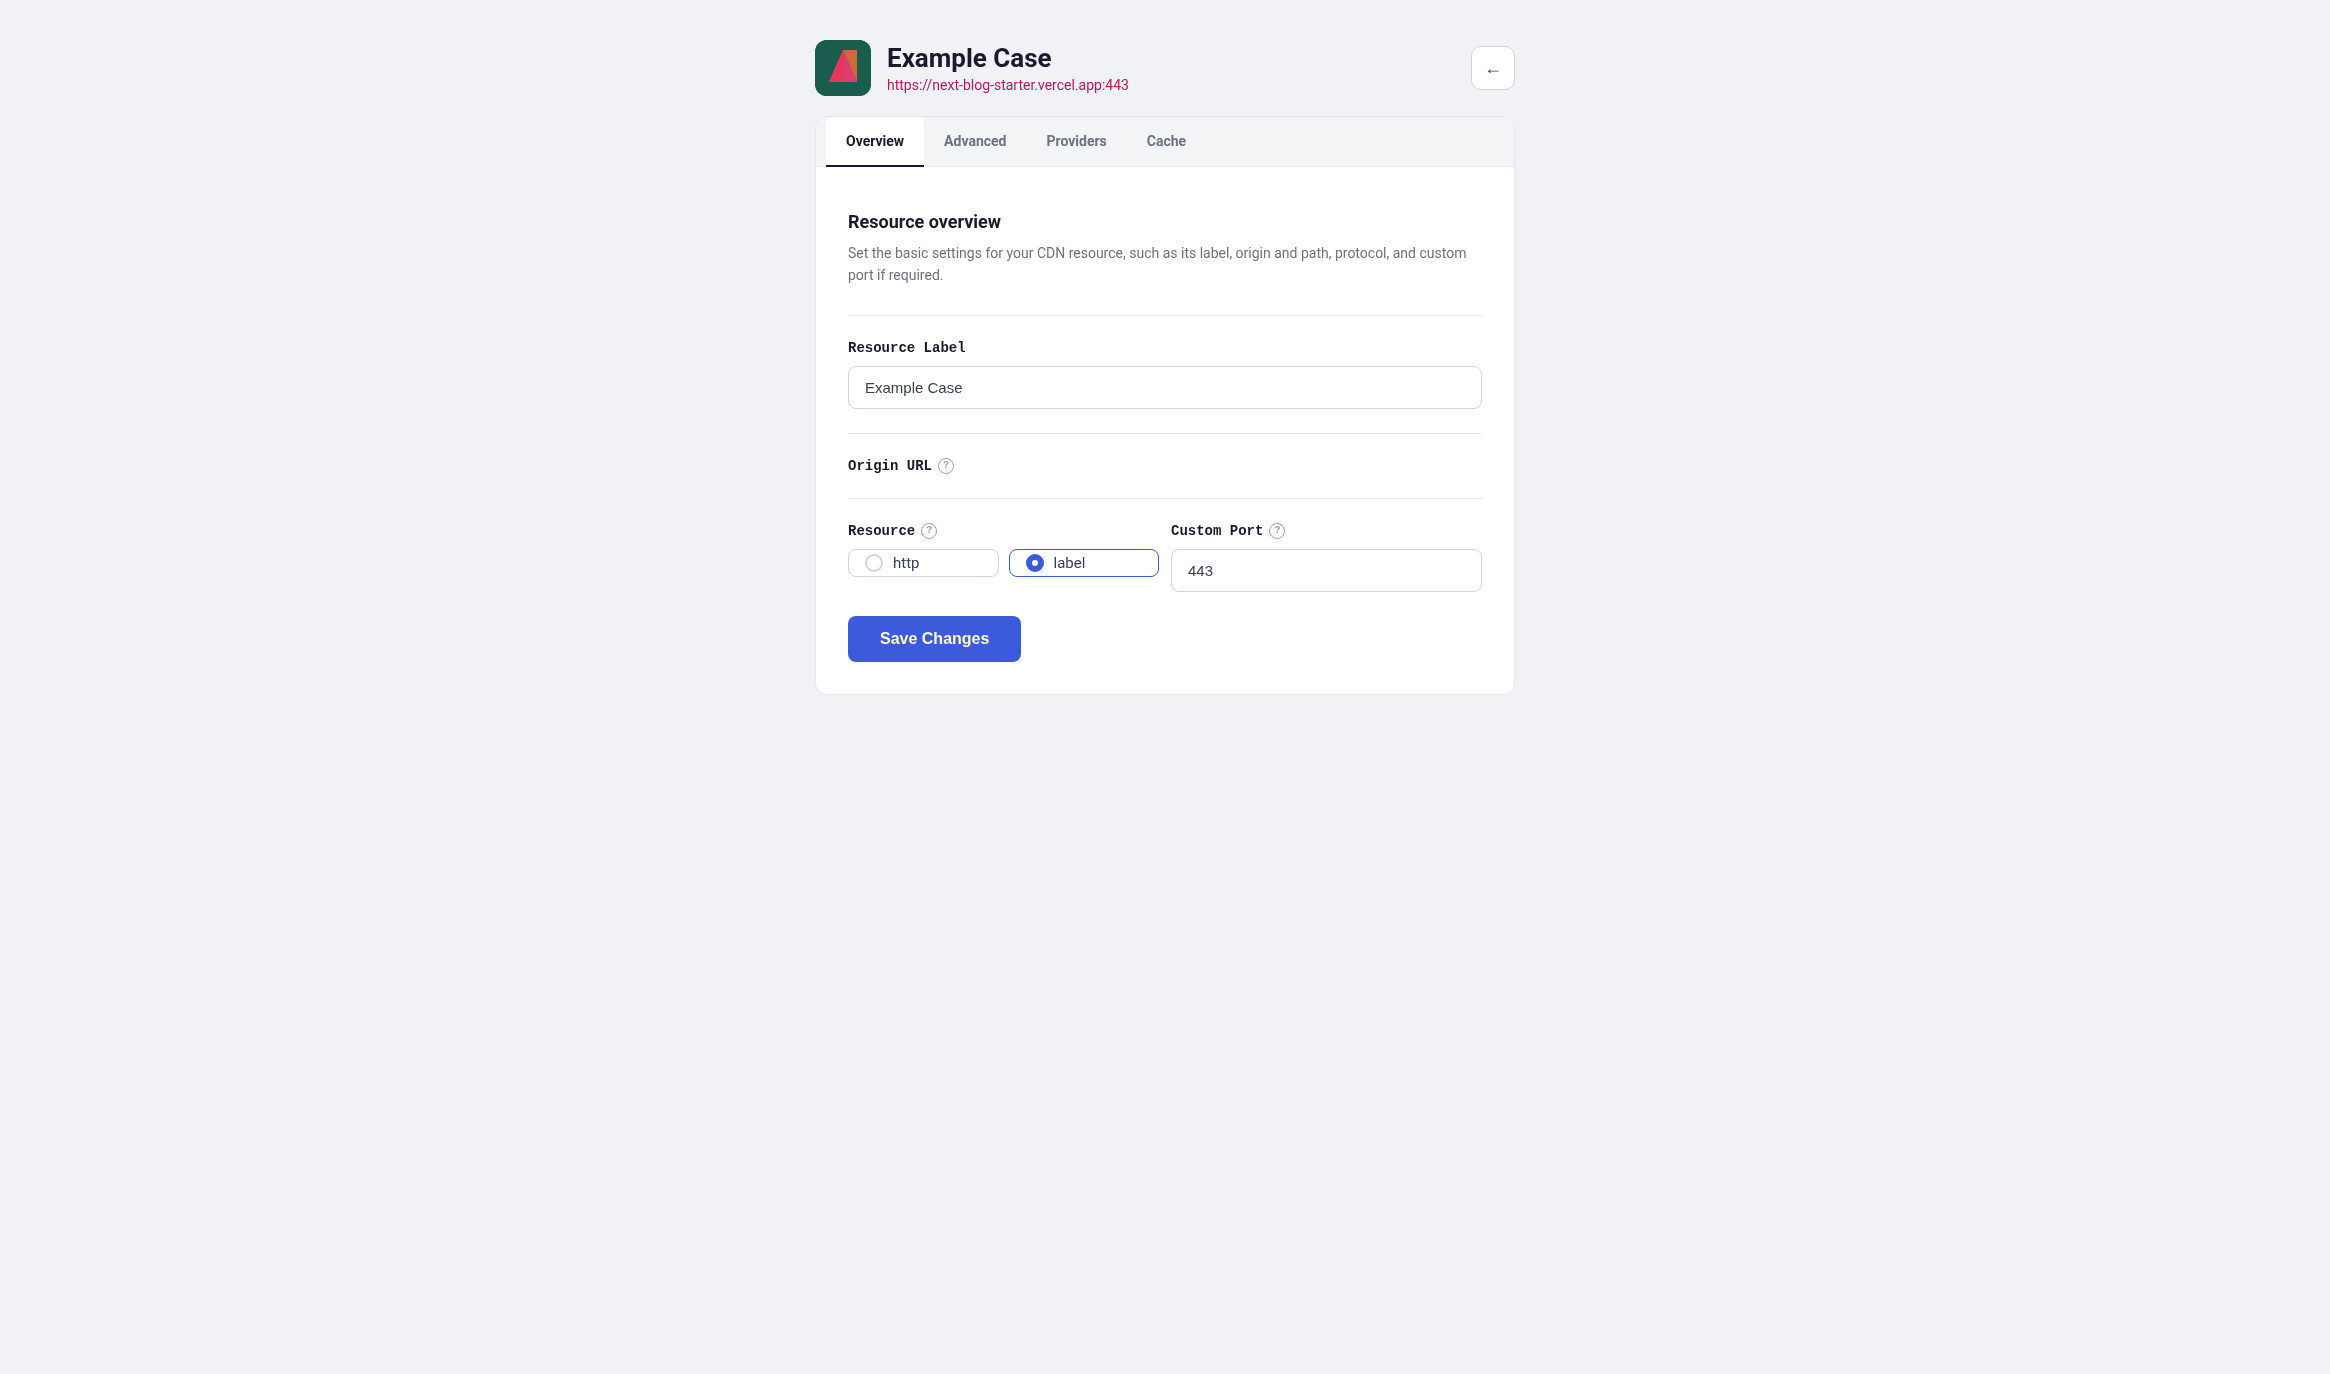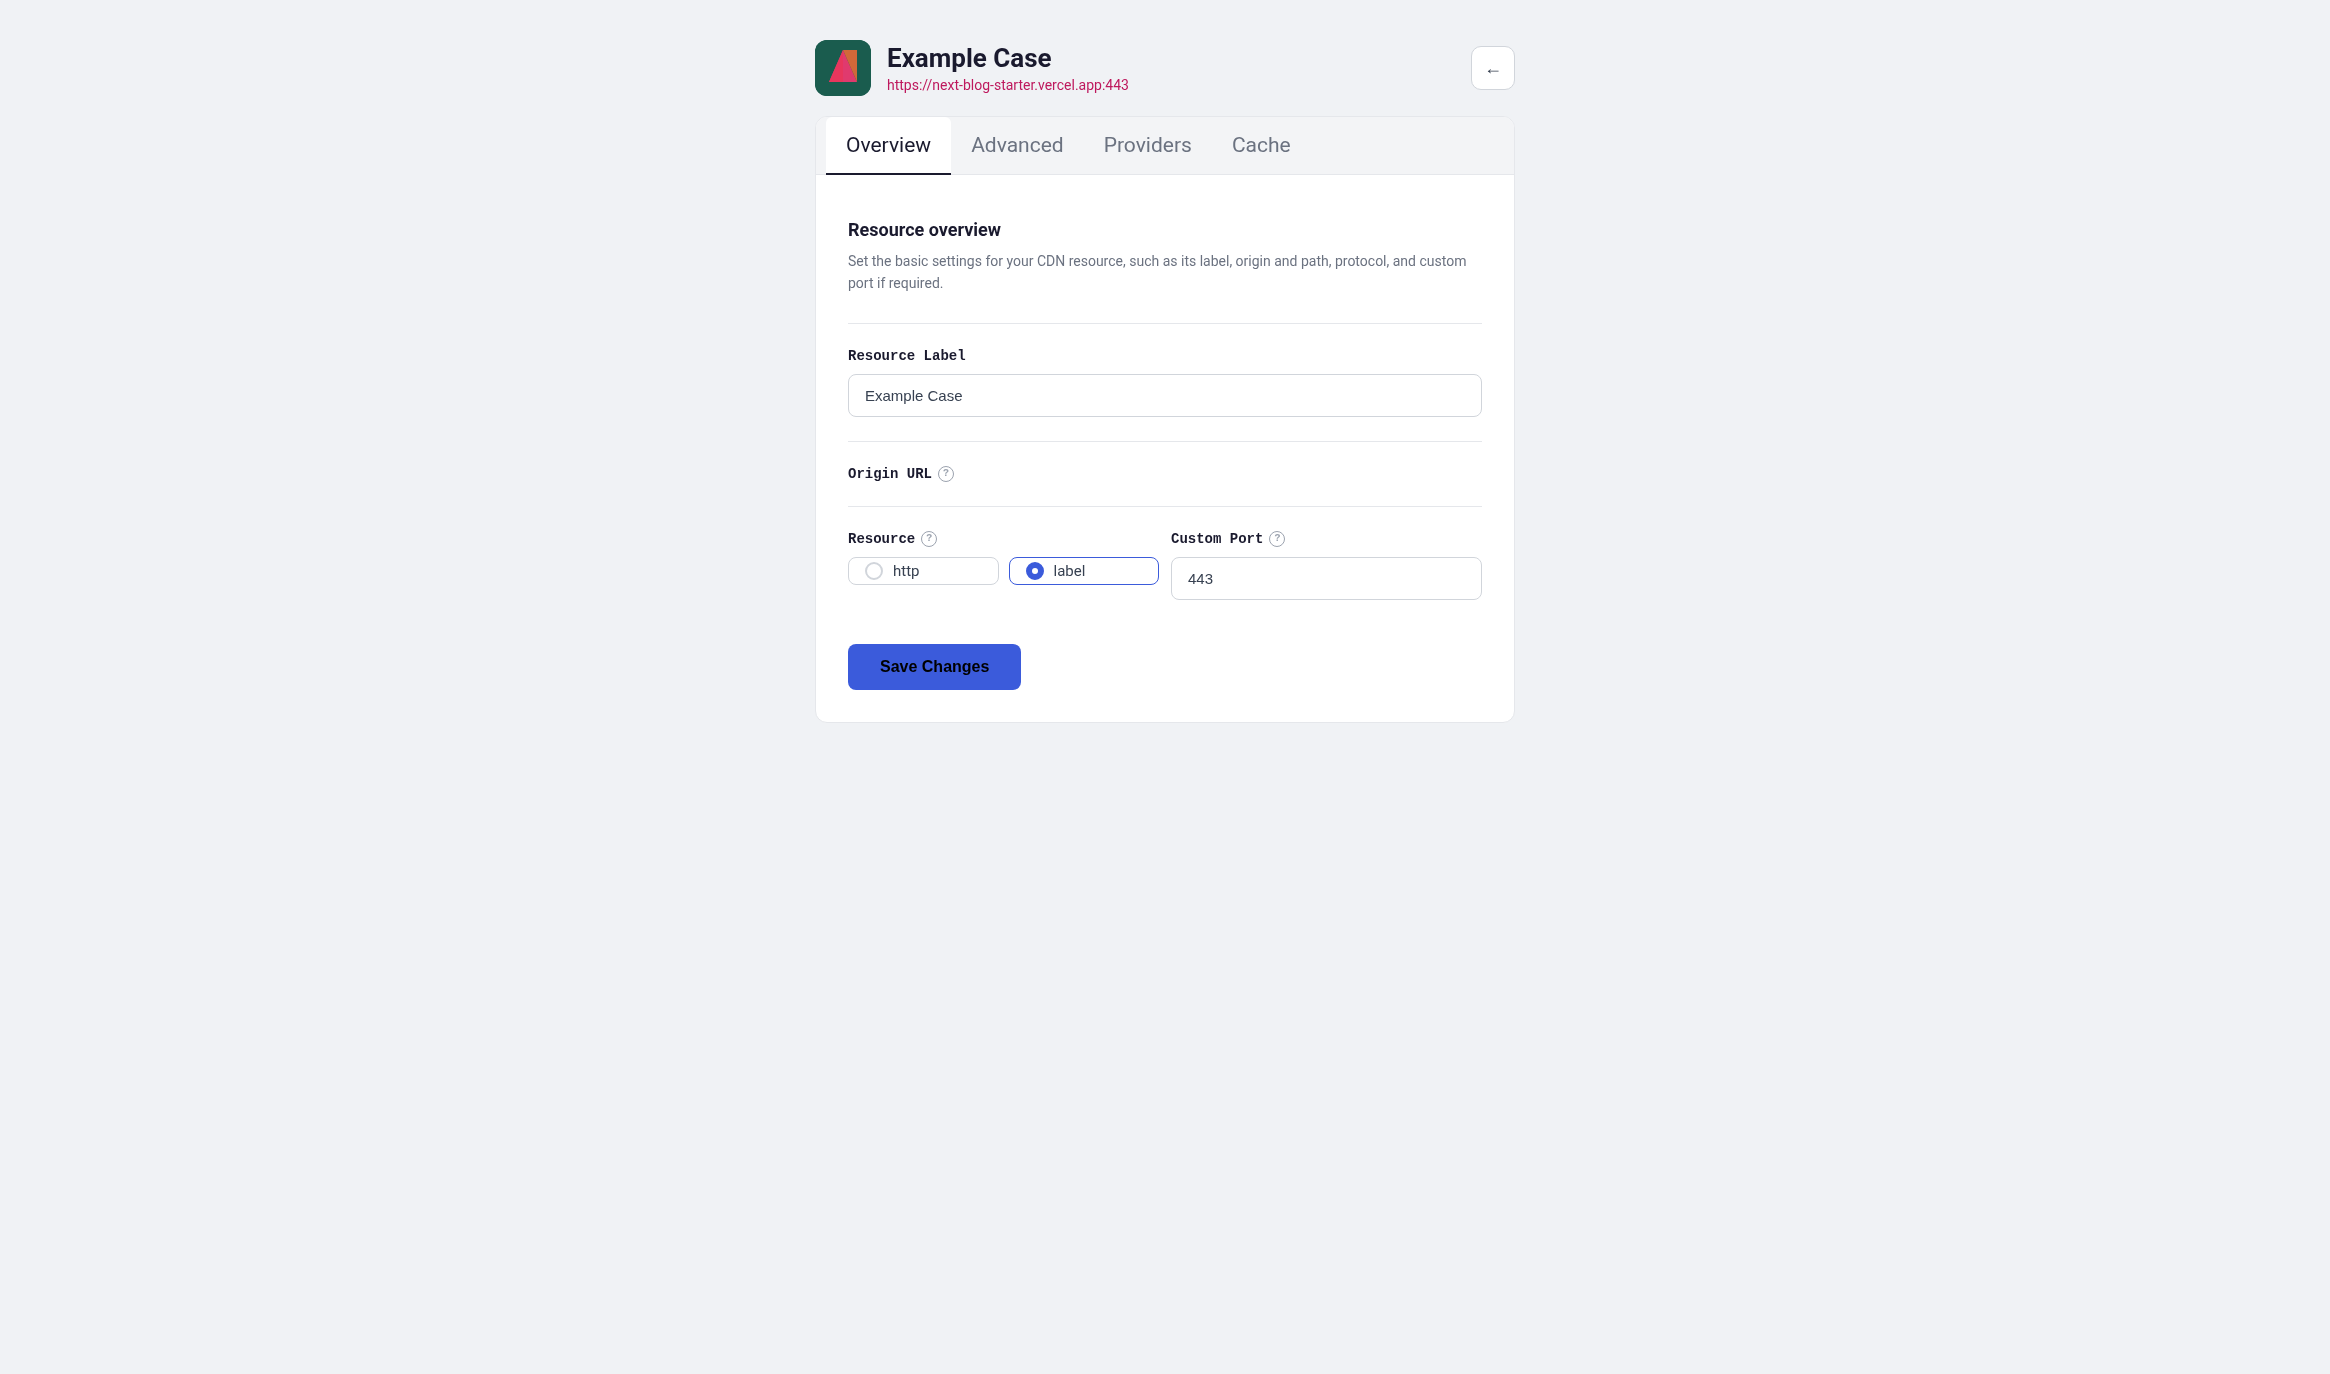--- a/index.html
+++ b/index.html
@@ -95,22 +95,22 @@
     
     .tabs-bar {
       display: flex;
       background: #f3f4f6;
       border-bottom: 1px solid #e5e7eb;
       padding: 0 10px;
     }
 
     .tab-item {
       padding: 16px 20px;
-      font-size: 21px;
-      font-weight: 400;
+      font-size: 14px;
+      font-weight: 700;
       color: #6b7280;
       cursor: pointer;
       border-bottom: 2px solid transparent;
       margin-bottom: -1px;
       white-space: nowrap;
     }
 
     .tab-item.active {
       color: #1a1a2e;
       border-bottom: 2px solid #1a1a2e;
@@ -242,24 +242,24 @@
     .radio-circle.selected::after {
       content: '';
       width: 6px;
       height: 6px;
       border-radius: 50%;
       background: white;
     }
 
     
     .save-button {
-      margin-top: 44px;
+      margin-top: 24px;
       padding: 14px 32px;
       background: #3b5bdb;
-      color: #000000;
+      color: #fef9c3;
       border: none;
       border-radius: 8px;
       font-size: 16px;
       font-weight: 600;
       cursor: pointer;
     }
   </style>
 </head>
 <body>
 

